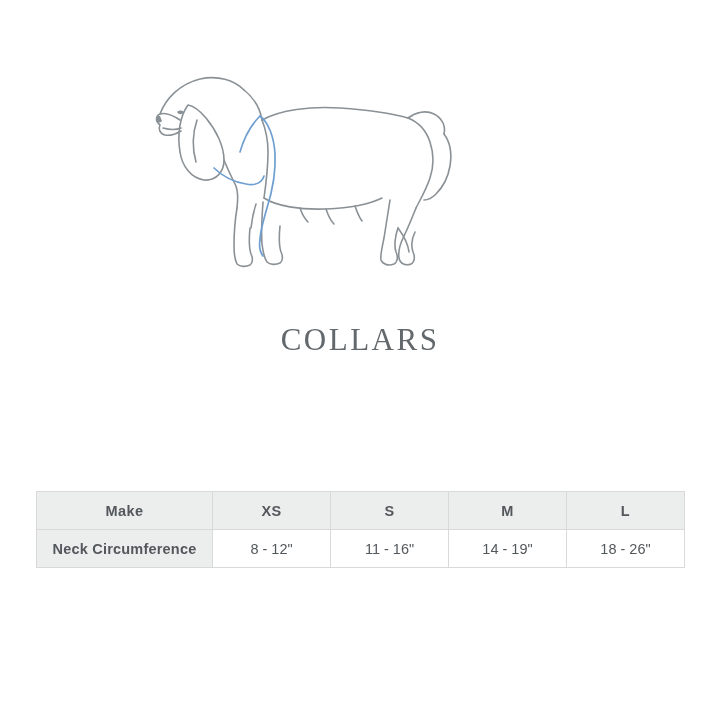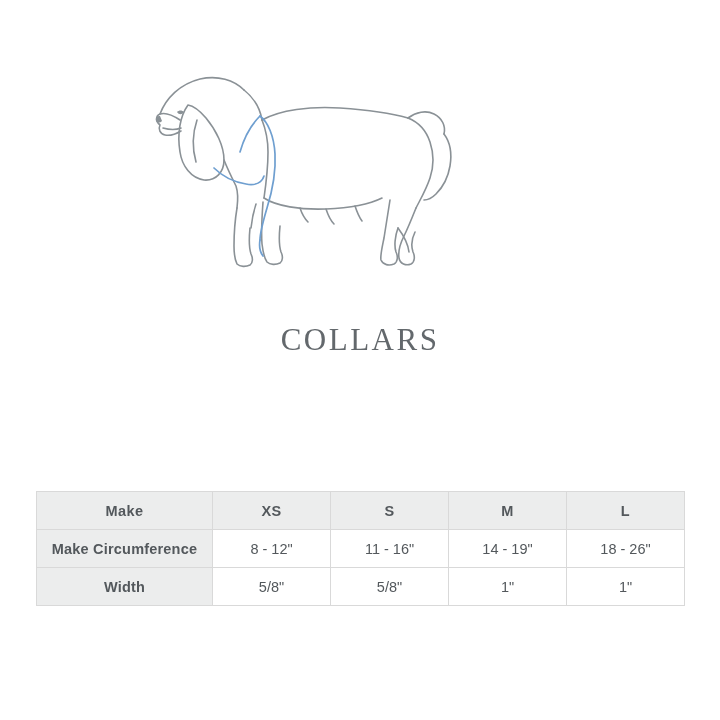--- a/index.html
+++ b/index.html
@@ -170,30 +170,23 @@
       </colgroup>
       <tbody>
         <tr class="header-row">
           <td>Make</td>
           <td>XS</td>
           <td>S</td>
           <td>M</td>
           <td>L</td>
         </tr>
         <tr>
-          <td class="row-label">Make Circumference</td>
+          <td class="row-label">Neck Circumference</td>
           <td>8 - 12"</td>
           <td>11 - 16"</td>
           <td>14 - 19"</td>
           <td>18 - 26"</td>
-        </tr>
-        <tr>
-          <td class="row-label">Width</td>
-          <td>5/8"</td>
-          <td>5/8"</td>
-          <td>1"</td>
-          <td>1"</td>
         </tr>
       </tbody>
     </table>
   </div>
 
 </div>
 
 </body></html>

